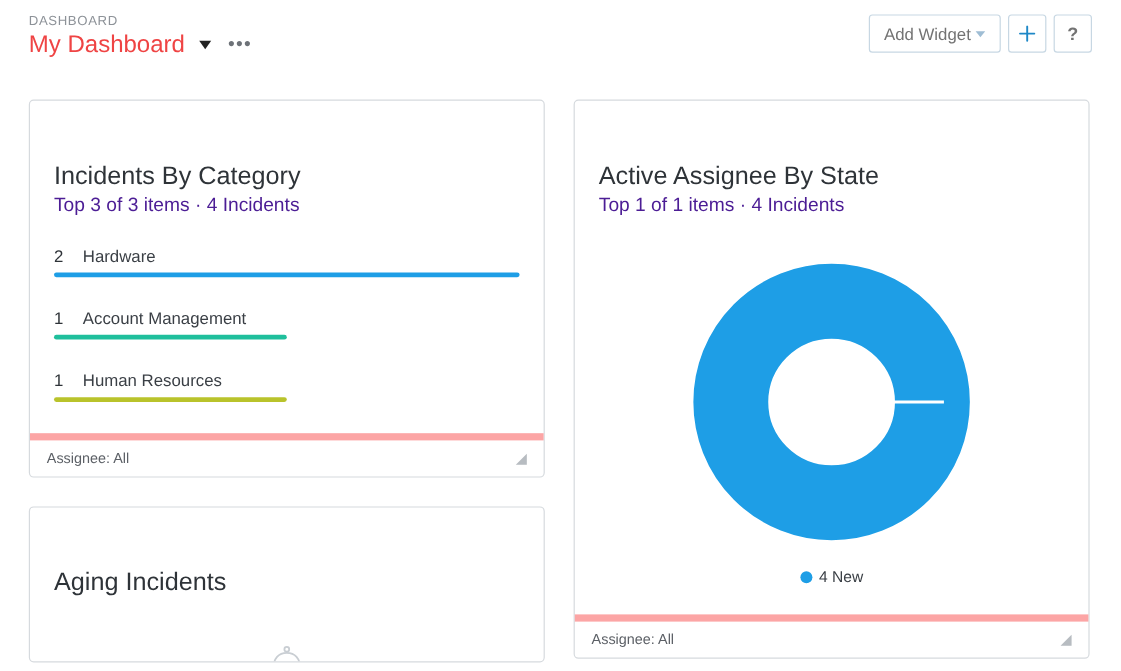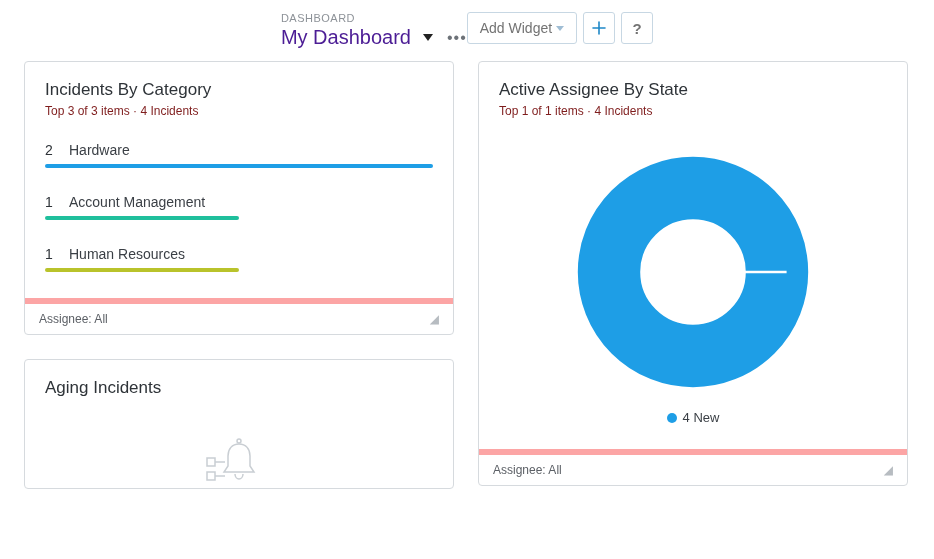--- a/index.html
+++ b/index.html
@@ -6,40 +6,40 @@
   body {
     margin: 0;
     padding: 12px 24px;
     font-family: -apple-system, BlinkMacSystemFont, "Segoe UI", Arial, sans-serif;
     background: #fff;
     color: #333;
     width: 934px;
   }
   .header-row {
     display: flex;
-    justify-content: center;
+    justify-content: space-between;
     align-items: flex-start;
-    margin-bottom: 12px;
+    margin-bottom: 34px;
   }
   .header-left { display: flex; flex-direction: column; }
   .breadcrumb {
     font-size: 11px;
     letter-spacing: 0.5px;
     color: #8d9298;
     margin-bottom: 2px;
   }
   .title-row {
     display: flex;
     align-items: center;
     gap: 10px;
   }
   .title-text {
     font-size: 20px;
     font-weight: 400;
-    color: #4c1d95;
+    color: #ef4444;
   }
   .caret-down {
     width: 0; height: 0;
     border-left: 5px solid transparent;
     border-right: 5px solid transparent;
     border-top: 7px solid #222;
     display: inline-block;
     margin-left: 2px;
   }
   .more-dots {
@@ -90,27 +90,28 @@
   .card {
     border: 1px solid #d6dade;
     border-radius: 4px;
     background: #fff;
     display: flex;
     flex-direction: column;
     position: relative;
   }
   .card-body { padding: 18px 20px 16px 20px; }
   .card-title {
-    font-size: 17px;
+    font-size: 21px;
     color: #2e3338;
     margin-bottom: 4px;
+    margin-top: 33px;
   }
   .card-subtitle {
-    font-size: 12px;
-    color: #7f1d1d;
+    font-size: 16px;
+    color: #4c1d95;
     margin-bottom: 24px;
   }
   .sep-dot::before { content: " · "; }
 
   .bar-item { margin-bottom: 26px; }
   .bar-label-row {
     display: flex;
     align-items: baseline;
     gap: 12px;
     font-size: 14px;

